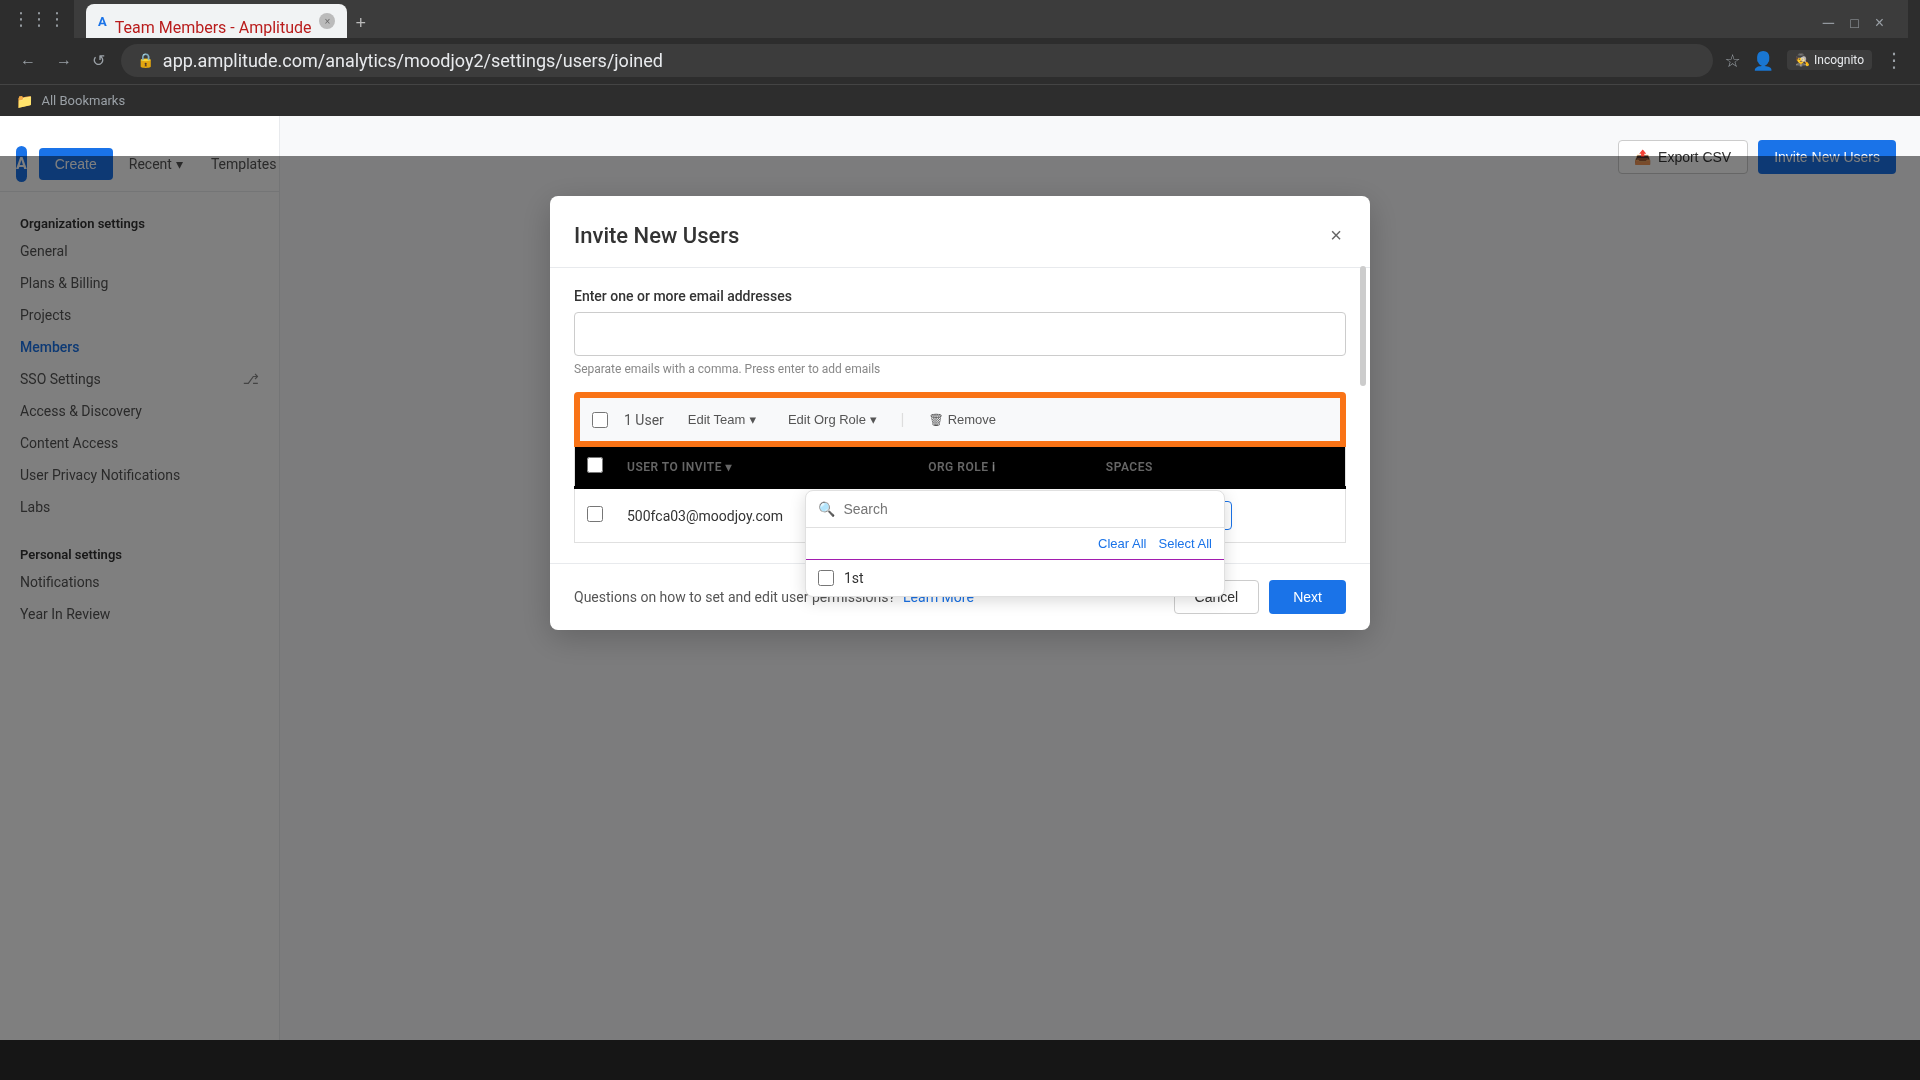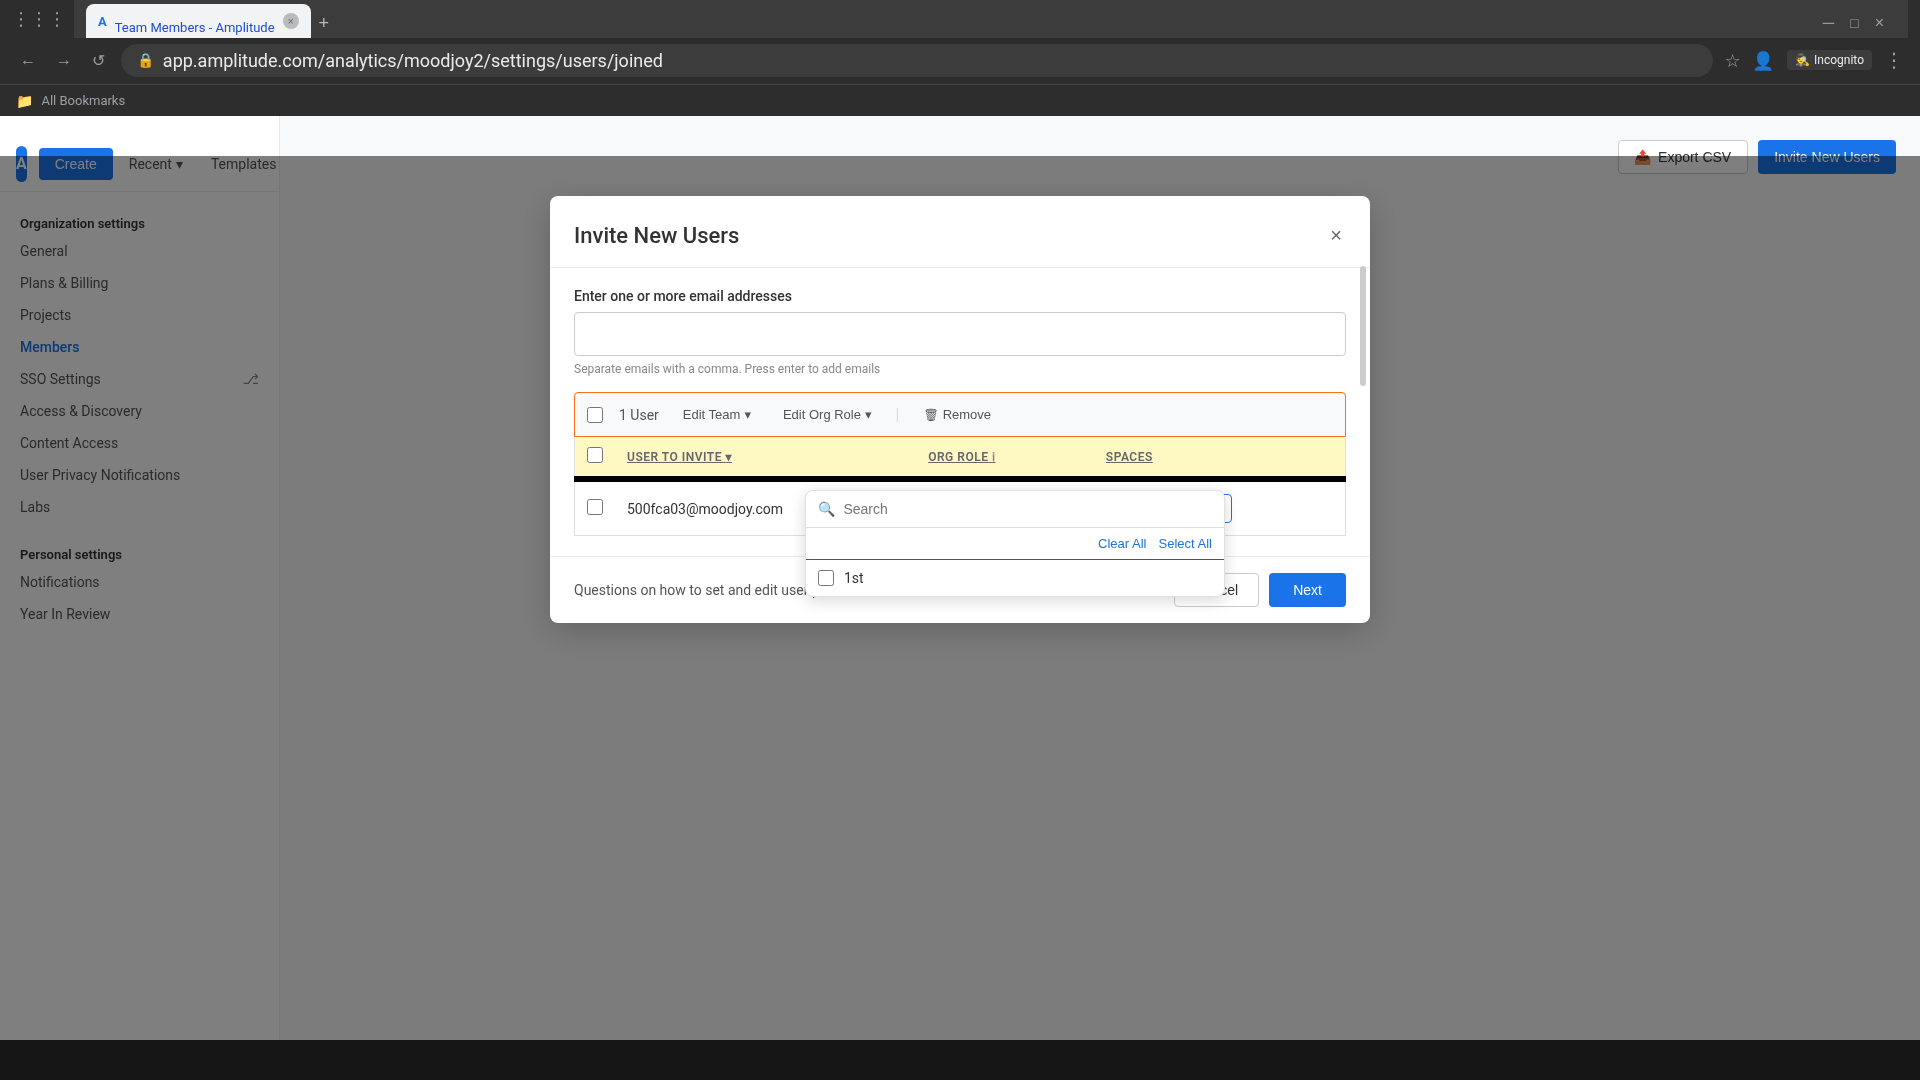--- a/index.html
+++ b/index.html
@@ -4,21 +4,21 @@
   <style>
     * { box-sizing: border-box; margin: 0; padding: 0; }
     body { font-family: -apple-system, BlinkMacSystemFont, 'Segoe UI', Roboto, sans-serif; background: #2d2d2d; width: 1920px; height: 1080px; overflow: hidden; position: relative; }
 
     
     .browser-chrome { background: #3c3c3c; width: 100%; }
     .title-bar { background: #2d2d2d; display: flex; align-items: center; padding: 6px 12px; gap: 8px; height: 36px; }
     .traffic-lights { display: flex; gap: 6px; align-items: center; }
     .tab-bar { background: #3c3c3c; display: flex; align-items: flex-end; padding: 0 12px; height: 40px; }
     .tab { background: #f1f3f4; border-radius: 8px 8px 0 0; display: flex; align-items: center; padding: 0 12px; height: 34px; gap: 8px; min-width: 220px; max-width: 300px; }
-    .tab-title { font-size: 13px; color: #1d4ed8; flex: 1; white-space: nowrap; overflow: hidden; text-overflow: ellipsis; margin-top: 12px; }
+    .tab-title { font-size: 16px; color: #b91c1c; flex: 1; white-space: nowrap; overflow: hidden; text-overflow: ellipsis; margin-top: 12px; }
     .tab-close { width: 16px; height: 16px; border-radius: 50%; background: #bbb; border: none; cursor: pointer; display: flex; align-items: center; justify-content: center; font-size: 10px; color: #666; }
     .tab-new { background: transparent; border: none; color: #bbb; font-size: 18px; cursor: pointer; padding: 4px 8px; }
     .address-bar { background: #2d2d2d; display: flex; align-items: center; padding: 6px 16px; gap: 12px; height: 48px; }
     .nav-btn { background: transparent; border: none; color: #9aa0a6; font-size: 16px; cursor: pointer; padding: 4px; }
     .address-input { background: #3c3c3c; border: none; border-radius: 20px; color: #e8eaed; padding: 6px 16px; flex: 1; font-size: 14px; display: flex; align-items: center; gap: 8px; }
     .address-text { color: #e8eaed; font-size: 18px; }
     .address-icons { display: flex; gap: 12px; align-items: center; margin-left: auto; }
     .incognito-badge { background: #3c3c3c; color: #e8eaed; font-size: 12px; padding: 3px 8px; border-radius: 4px; display: flex; align-items: center; gap: 4px; }
     .bookmarks-bar { background: #2d2d2d; border-top: 1px solid #444; padding: 4px 16px; display: flex; align-items: center; gap: 8px; height: 32px; }
     .bookmark-item { color: #9aa0a6; font-size: 13px; display: flex; align-items: center; gap: 4px; }
@@ -46,26 +46,26 @@
     .modal { background: #fff; border-radius: 8px; width: 820px; max-height: 600px; position: relative; box-shadow: 0 8px 32px rgba(0,0,0,0.2); }
     .modal-header { padding: 24px 24px 16px; border-bottom: 1px solid #e8eaed; display: flex; align-items: center; justify-content: space-between; }
     .modal-title { font-size: 22px; font-weight: 500; color: #333; }
     .modal-close { background: transparent; border: none; font-size: 20px; color: #666; cursor: pointer; padding: 4px; }
     .modal-body { padding: 20px 24px; overflow-y: auto; }
 
     .email-label { font-size: 14px; font-weight: 500; color: #333; margin-bottom: 8px; }
     .email-input { width: 100%; border: 1px solid #ccc; border-radius: 4px; padding: 10px 12px; font-size: 14px; outline: none; height: 44px; }
     .email-hint { font-size: 12px; color: #888; margin-top: 6px; }
 
-    .user-table-toolbar { display: flex; align-items: center; gap: 16px; padding: 10px 12px; background: #f8f9fa; border: 1px solid #f97316; border-radius: 4px 4px 0 0; margin-top: 16px; }
+    .user-table-toolbar { display: flex; align-items: center; gap: 16px; padding: 10px 12px; background: #f8f9fa; border: 6px solid #f97316; border-radius: 4px 4px 0 0; margin-top: 16px; }
     .toolbar-count { font-size: 14px; color: #555; }
     .toolbar-btn { background: transparent; border: none; font-size: 13px; color: #555; cursor: pointer; display: flex; align-items: center; gap: 4px; padding: 4px 8px; border-radius: 4px; }
 
     .user-table { width: 100%; border-collapse: collapse; border: 1px solid #e0e0e0; border-top: none; }
-    .user-table th { background: #fef9c3; padding: 10px 12px; text-align: left; font-size: 12px; font-weight: 600; color: #666; border-bottom: 6px solid #000000; text-transform: uppercase; letter-spacing: 0.5px; text-decoration: underline; }
+    .user-table th { background: #000000; padding: 10px 12px; text-align: left; font-size: 12px; font-weight: 600; color: #666; border-bottom: 3px solid #000000; text-transform: uppercase; letter-spacing: 0.5px; }
     .user-table td { padding: 12px 12px; font-size: 14px; color: #333; border-bottom: 1px solid #e0e0e0; }
     .checkbox { width: 16px; height: 16px; accent-color: #1a73e8; }
 
     .member-badge { background: #fff; border: 1px solid #ccc; border-radius: 4px; padding: 4px 10px; font-size: 13px; color: #333; cursor: pointer; display: inline-flex; align-items: center; gap: 6px; }
 
     .select-space-btn { background: #fff; border: 1px solid #1a73e8; border-radius: 4px; padding: 6px 12px; font-size: 13px; color: #1a73e8; cursor: pointer; display: inline-flex; align-items: center; gap: 6px; }
 
     
     .space-dropdown { position: absolute; top: 490px; left: 490px; width: 420px; background: #fff; border: 1px solid #e0e0e0; border-radius: 8px; box-shadow: 0 4px 16px rgba(0,0,0,0.15); z-index: 200; }
     .dropdown-search { padding: 10px 12px; border-bottom: 1px solid #e0e0e0; display: flex; align-items: center; gap: 8px; }

